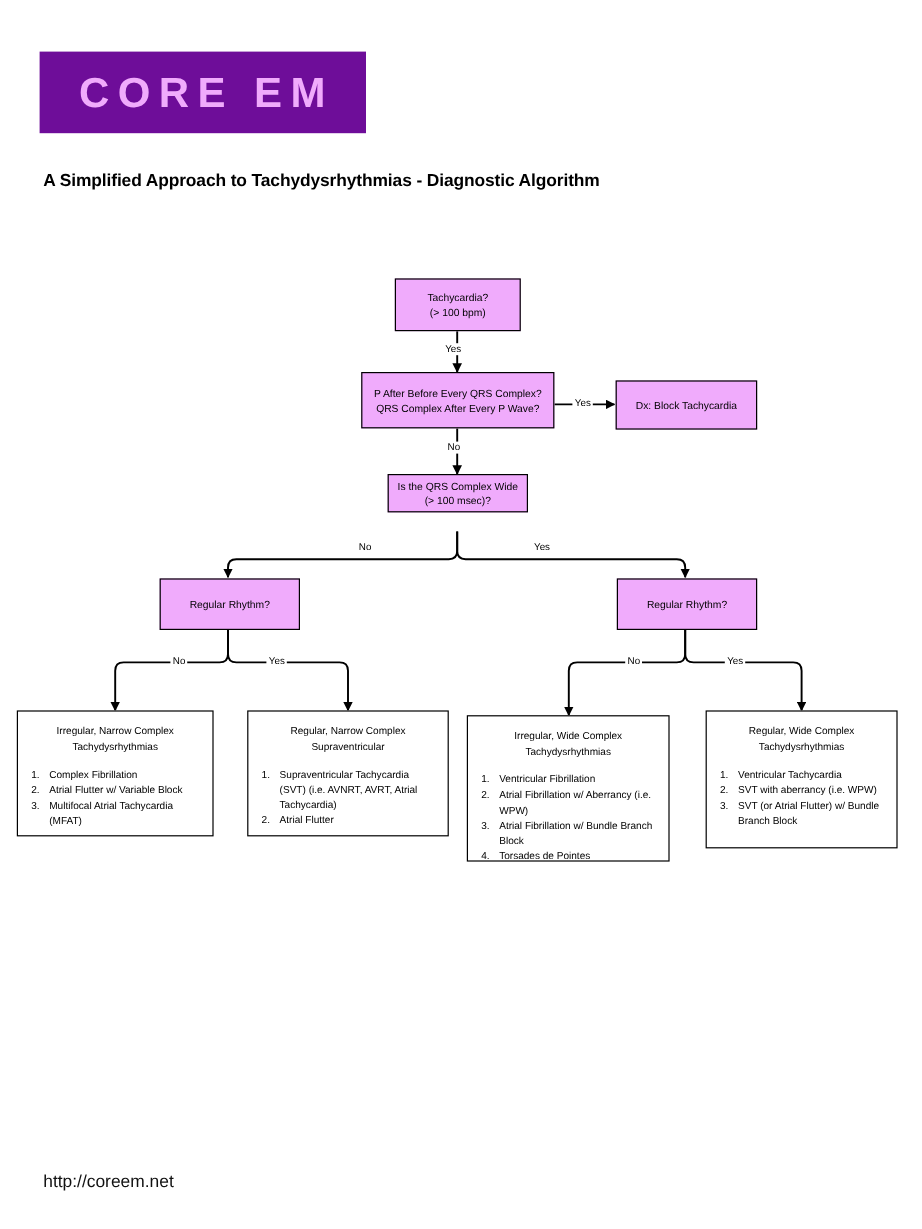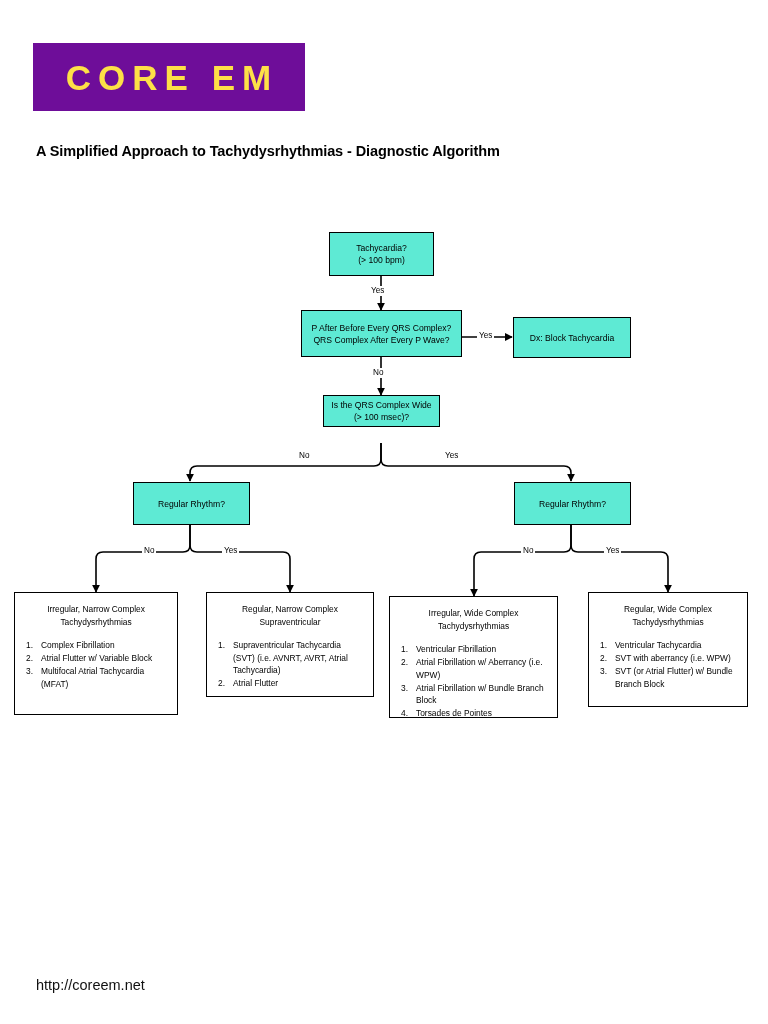--- a/index.html
+++ b/index.html
@@ -22,21 +22,21 @@
     left: 33px;
     top: 43px;
     width: 272px;
     height: 68px;
     background: #6E0D99;
     display: flex;
     align-items: center;
     justify-content: center;
   }
   #logo-text {
-    color: #fde047;
+    color: #f0abfc;
     font-size: 35px;
     font-weight: bold;
     letter-spacing: 7px;
     line-height: 1;
     padding-left: 6px;
   }
   #page-title {
     position: absolute;
     left: 36px;
     top: 143px;
@@ -66,21 +66,21 @@
     left: 0;
     top: 0;
     width: 768px;
     height: 1024px;
     pointer-events: none;
   }
 
   .node {
     position: absolute;
     border: 1.6px solid #000000;
-    background: #5eead4;
+    background: #f0abfc;
     box-sizing: border-box;
   }
   .node.centered {
     display: flex;
     flex-direction: column;
     align-items: center;
     justify-content: center;
     text-align: center;
   }
   .node-line {
@@ -199,21 +199,21 @@
   <div class="edge-label" style="left:369px; top:286px;">Yes</div>
   <div class="edge-label" style="left:477px; top:331px;">Yes</div>
   <div class="edge-label" style="left:371px; top:368px;">No</div>
   <div class="edge-label" style="left:297px; top:451px;">No</div>
   <div class="edge-label" style="left:443px; top:451px;">Yes</div>
   <div class="edge-label" style="left:142px; top:546px;">No</div>
   <div class="edge-label" style="left:222px; top:546px;">Yes</div>
   <div class="edge-label" style="left:521px; top:546px;">No</div>
   <div class="edge-label" style="left:604px; top:546px;">Yes</div>
 
-  <div class="leaf" style="left:14px; top:592px; width:164px; height:123px;">
+  <div class="leaf" style="left:14px; top:592px; width:164px; height:105px;">
     <div class="leaf-title">
       <div>Irregular, Narrow Complex</div>
       <div>Tachydysrhythmias</div>
     </div>
     <ul class="leaf-list">
       <li><span class="num">1.</span><span>Complex Fibrillation</span></li>
       <li><span class="num">2.</span><span>Atrial Flutter w/ Variable Block</span></li>
       <li><span class="num">3.</span><span>Multifocal Atrial Tachycardia (MFAT)</span></li>
     </ul>
   </div>

